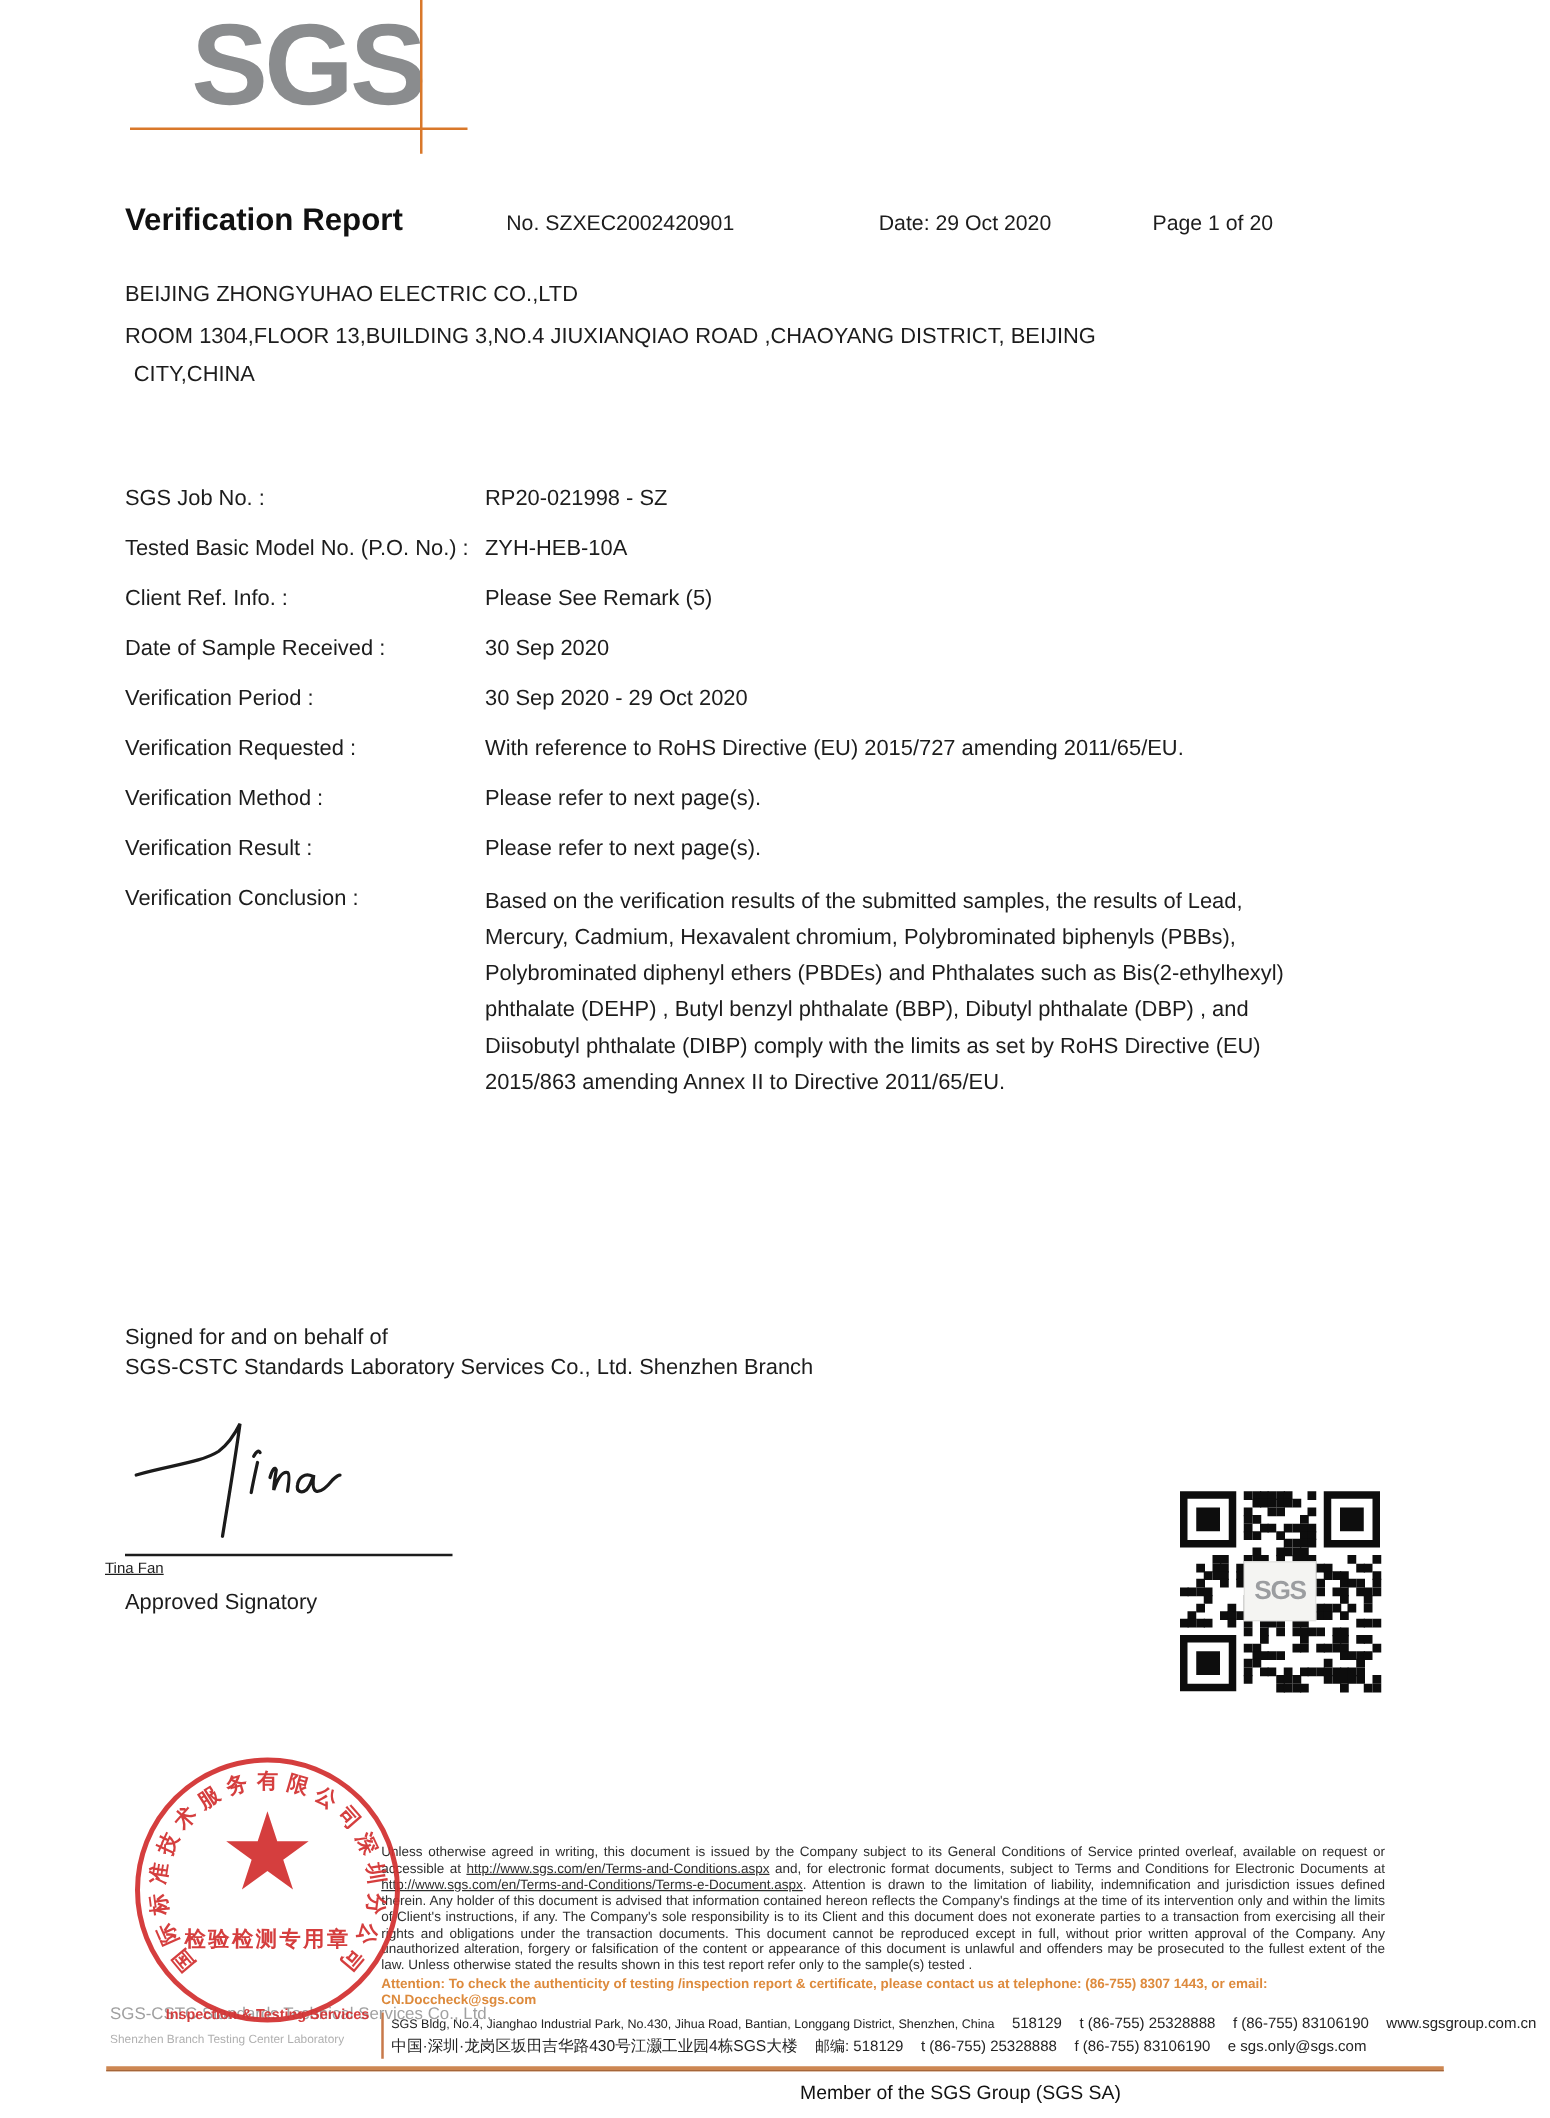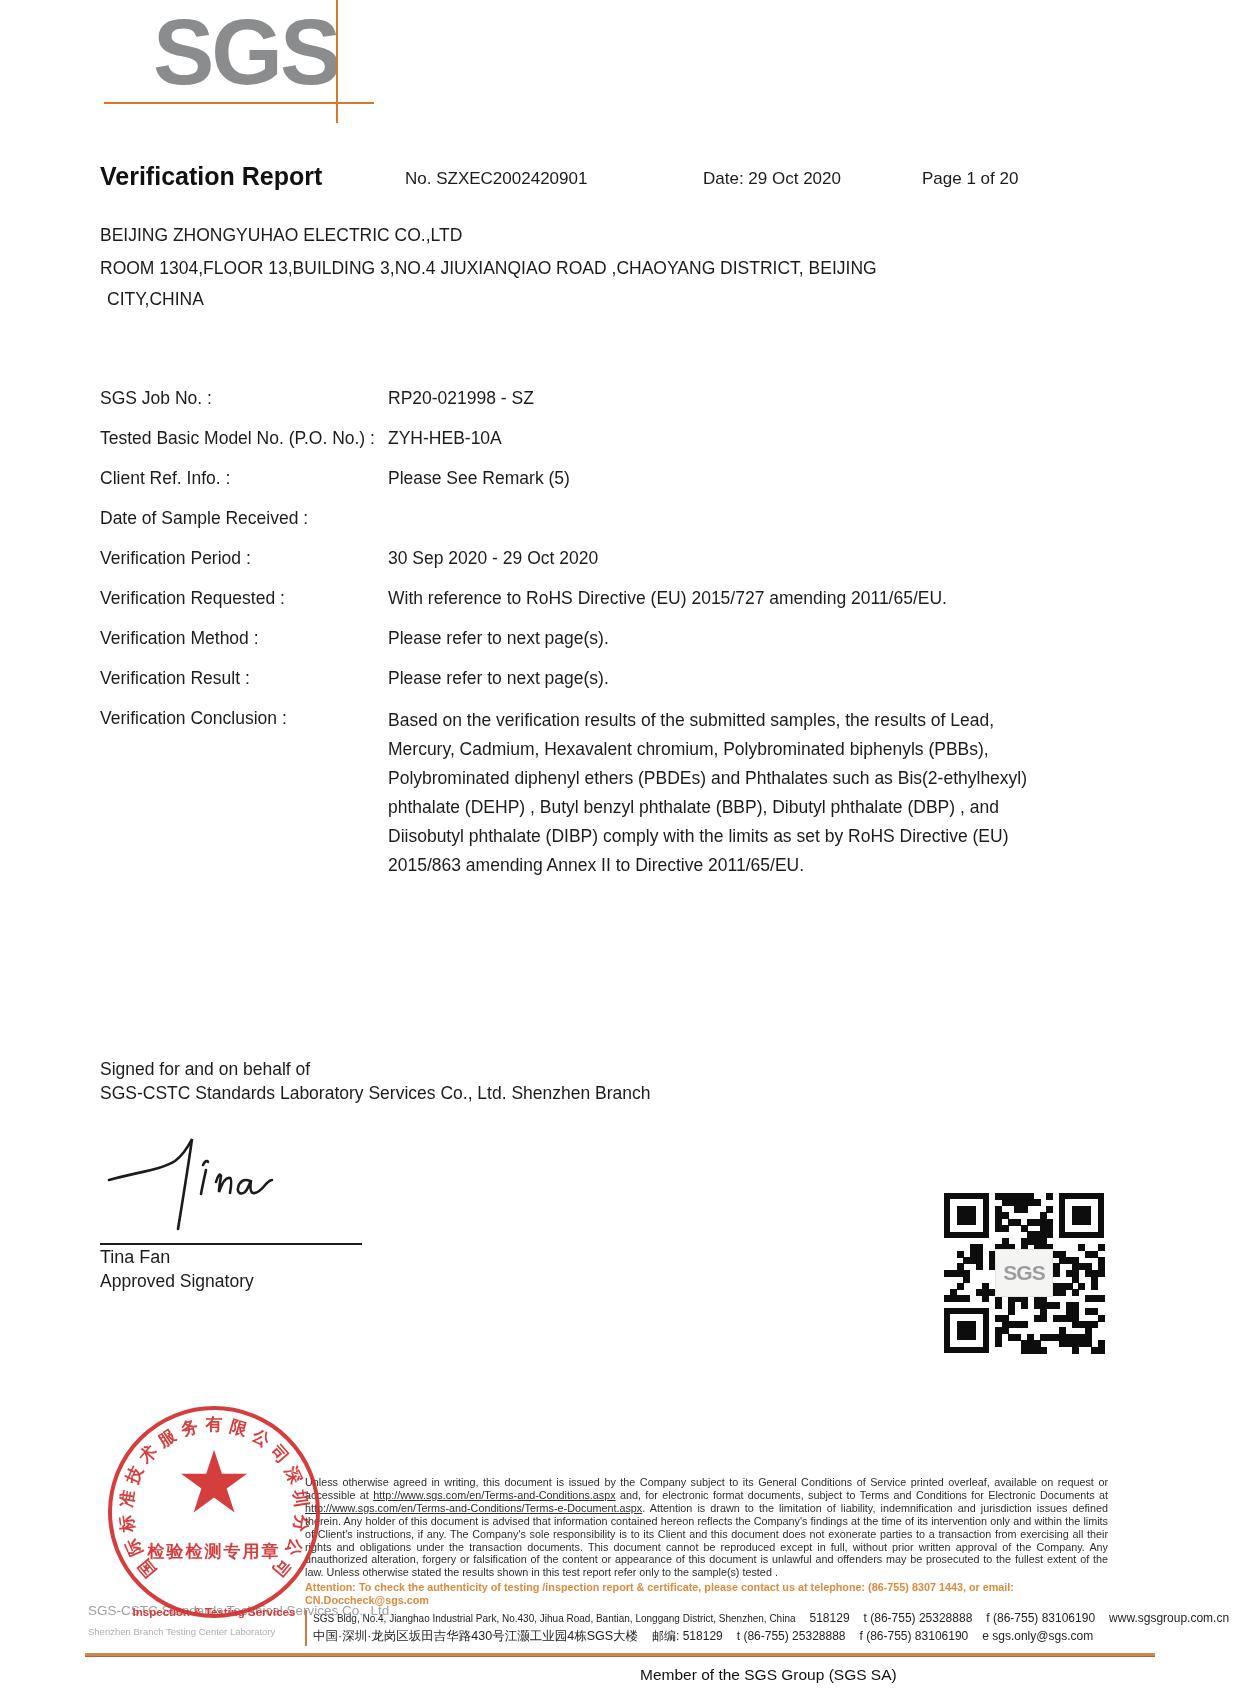--- a/index.html
+++ b/index.html
@@ -36,21 +36,21 @@
   .fields{position:absolute; left:100px; top:386px; width:955px; font-size:17.5px;}
   .frow{display:flex; margin-bottom:15px;}
   .flabel{width:288px; flex:0 0 288px; line-height:25px;}
   .fvalue{flex:1; line-height:25px;}
   .frow.conclusion .fvalue{line-height:29px;}
 
   
   .signed{position:absolute; left:100px; top:1057px; font-size:17.5px; line-height:24px;}
   .sig-svg{position:absolute; left:103px; top:1128px;}
   .sig-rule{position:absolute; left:100px; top:1243px; width:262px; height:2px; background:#1c1c1c;}
-  .sig-name{position:absolute; left:100px; top:1247px; font-size:18px;}
+  .sig-name{position:absolute; left:84px; top:1247px; font-size:12px;text-decoration:underline;}
   .sig-title{position:absolute; left:100px; top:1271px; font-size:17.5px;}
 
   
   .qr{position:absolute; left:944px; top:1193px; width:160px; height:160px; background:#fff;}
   .qr-modules{position:absolute; inset:0;}
   .qr-m{position:absolute; width:7px; height:7px; background:#0d0d0d;}
   .qr-finder{position:absolute; width:33px; height:33px; border:6px solid #0d0d0d; background:#fff;}
   .qr-finder::after{content:""; position:absolute; left:7px; top:7px; width:19px; height:19px; background:#0d0d0d;}
   .qr-f-tl{left:0; top:0;}
   .qr-f-tr{right:0; top:0;}
@@ -129,20 +129,21 @@
     <div class="frow">
       <div class="flabel">Tested Basic Model No. (P.O. No.) :</div>
       <div class="fvalue">ZYH-HEB-10A</div>
     </div>
     <div class="frow">
       <div class="flabel">Client Ref. Info. :</div>
       <div class="fvalue">Please See Remark (5)</div>
     </div>
     <div class="frow">
       <div class="flabel">Date of Sample Received :</div>
+      <div class="fvalue">30 Sep 2020</div>
     </div>
     <div class="frow">
       <div class="flabel">Verification Period :</div>
       <div class="fvalue">30 Sep 2020 - 29 Oct 2020</div>
     </div>
     <div class="frow">
       <div class="flabel">Verification Requested :</div>
       <div class="fvalue">With reference to RoHS Directive (EU) 2015/727 amending 2011/65/EU.</div>
     </div>
     <div class="frow">

